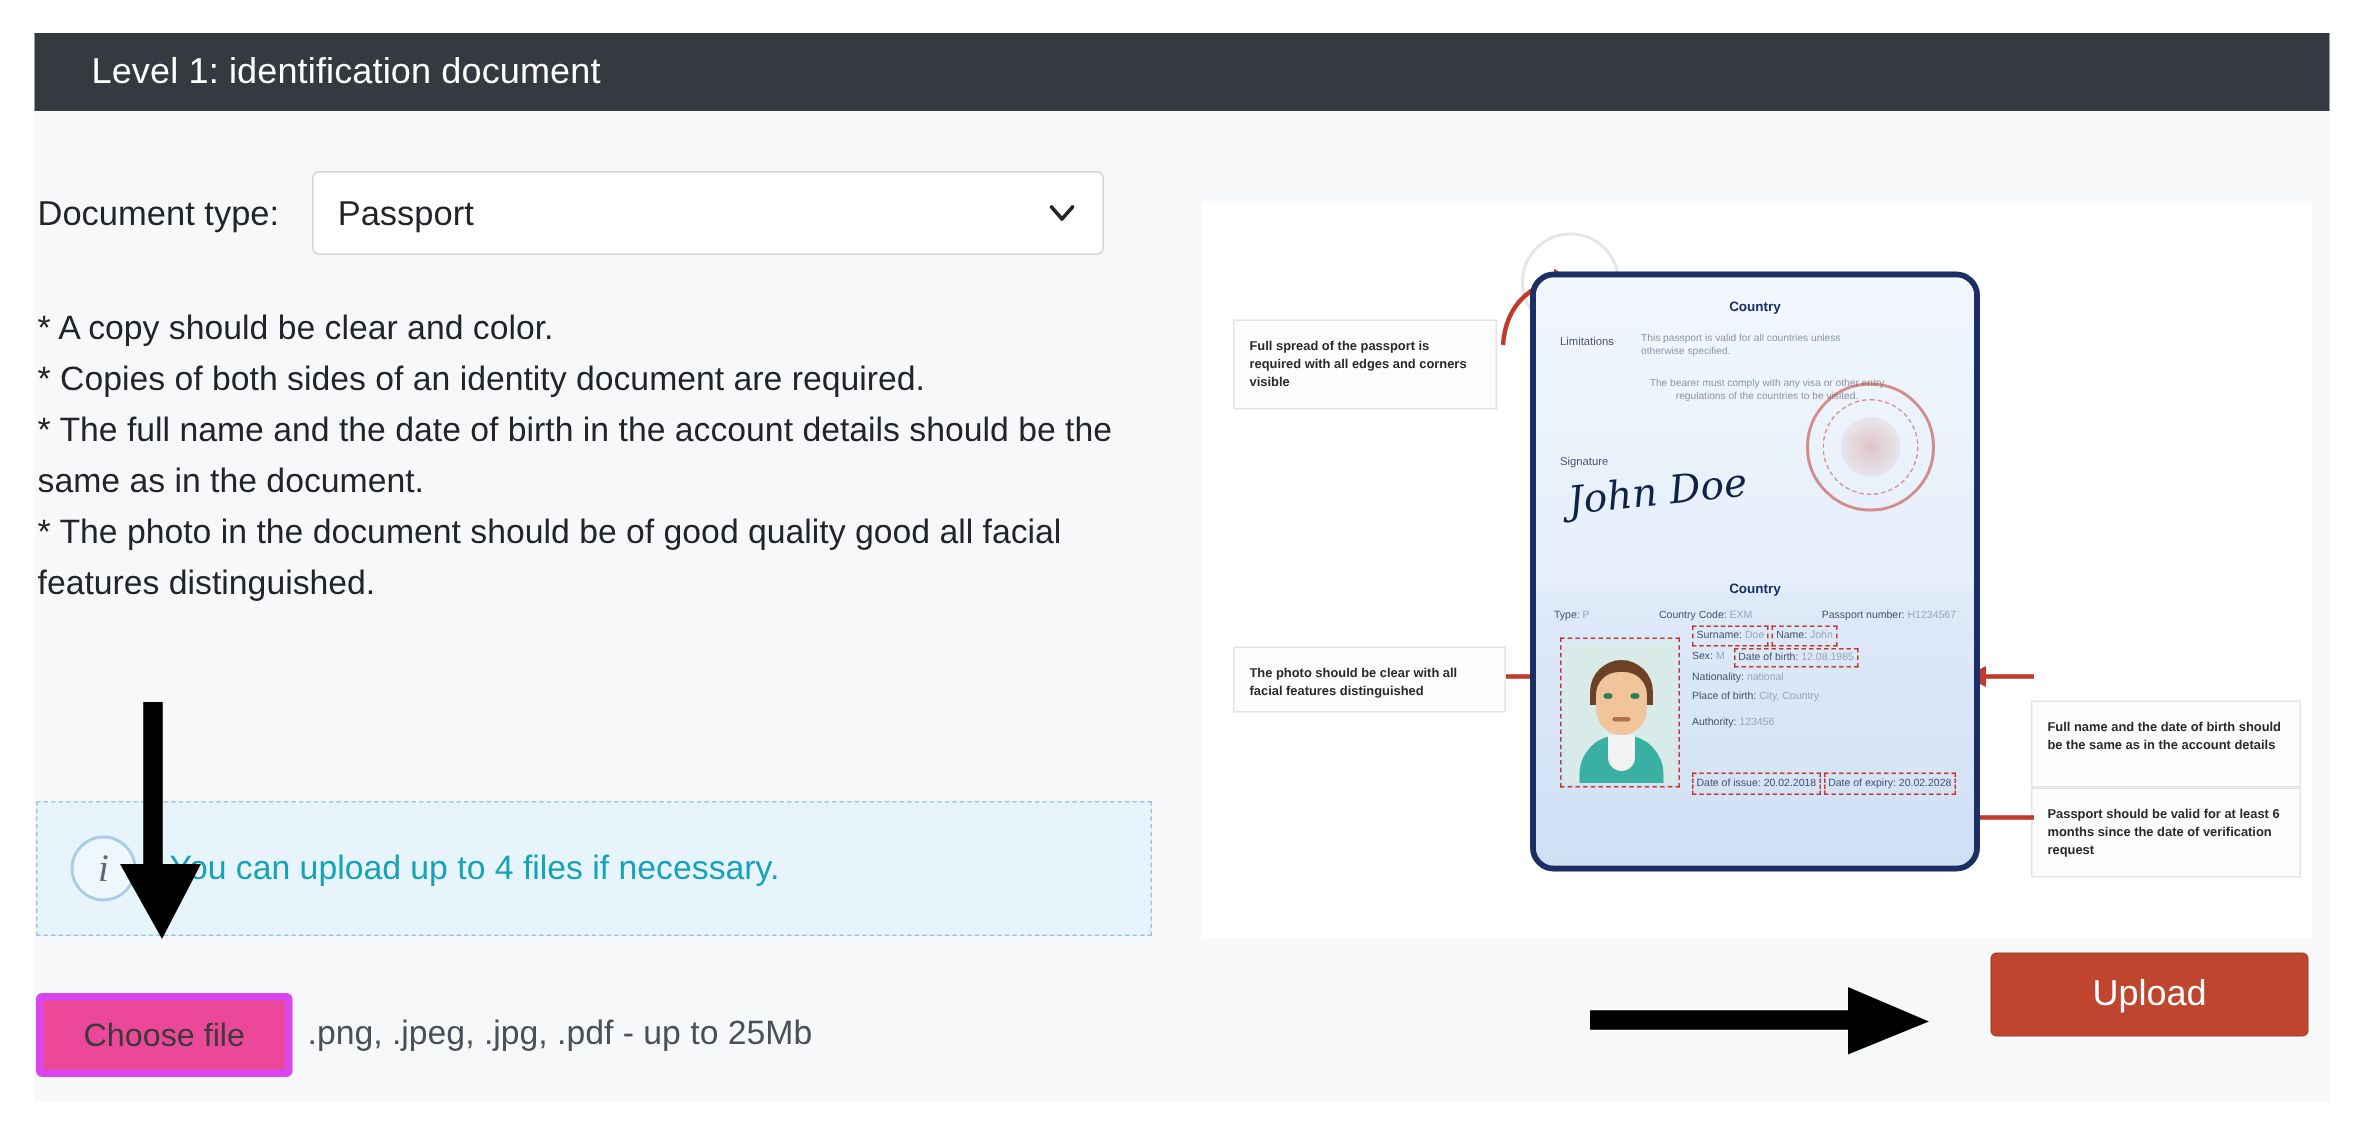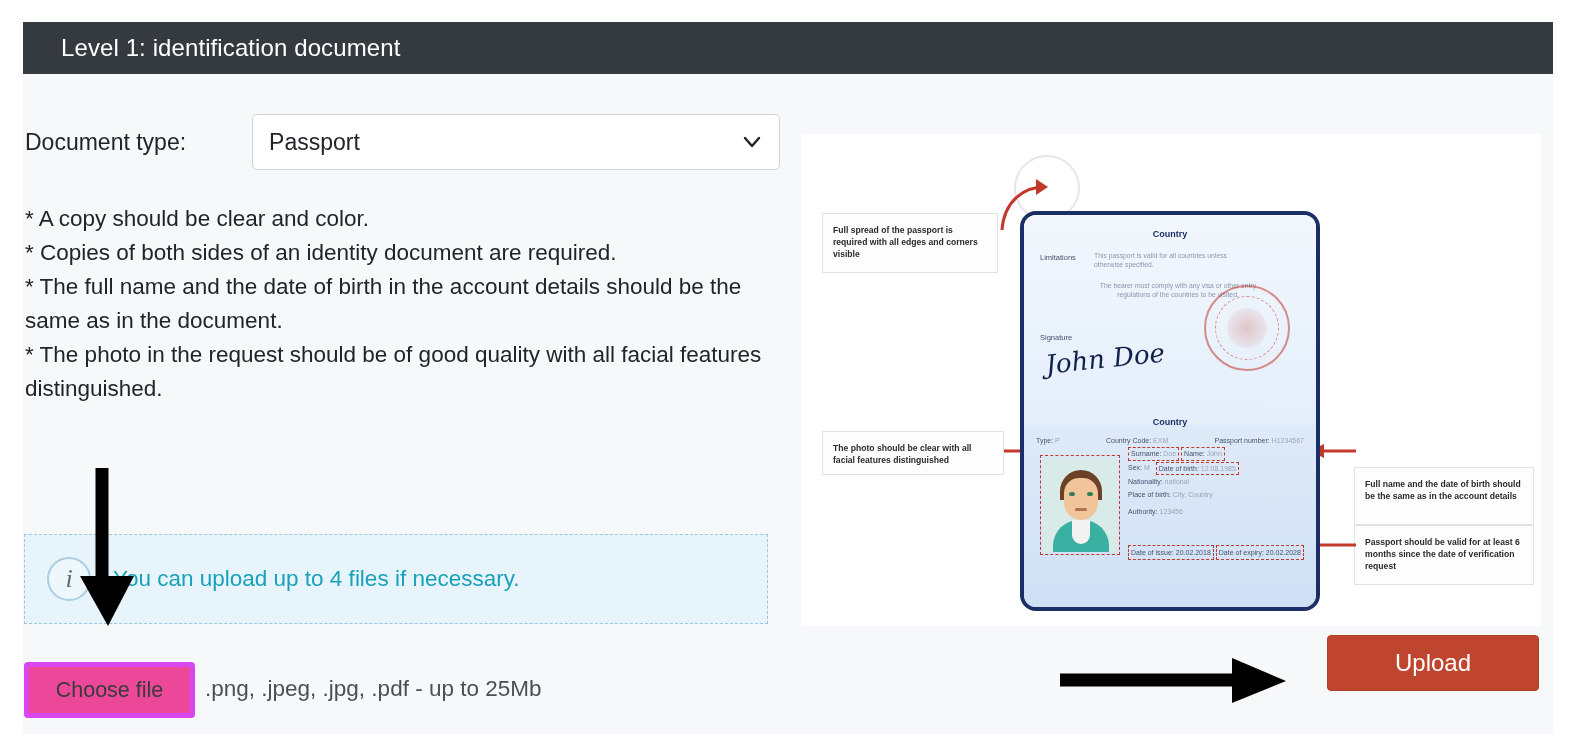--- a/index.html
+++ b/index.html
@@ -60,21 +60,20 @@
   }
   .select-wrap {
     position: relative;
     width: 528px; height: 56px;
     background: #ffffff;
     border: 1px solid #ced4da;
     border-radius: 5px;
     display: flex;
     align-items: center;
     padding: 0 16px;
-    margin-left: 44px;
   }
   .select-value {
     font-size: 23px;
     color: #212529;
   }
   .chevron {
     position: absolute;
     right: 18px; top: 50%;
     transform: translateY(-50%);
     width: 18px; height: 18px;
@@ -168,21 +167,20 @@
   }
 
   .passport {
     position: absolute;
     left: 218px; top: 46px;
     width: 300px; height: 400px;
     background: #eaf2fb;
     border: 4px solid #1b2f66;
     border-radius: 16px;
     overflow: hidden;
-    margin-top: 30px;
   }
   .pp-top {
     position: absolute;
     left: 0; top: 0; right: 0; height: 210px;
     background: linear-gradient(180deg, #f2f7fd 0%, #e4eefa 100%);
   }
   .pp-bot {
     position: absolute;
     left: 0; top: 210px; right: 0; bottom: 0;
     background: linear-gradient(180deg, #dfeaf8 0%, #cfe0f4 100%);
@@ -414,21 +412,21 @@
                 <path d="M2 5 L9 13 L16 5" fill="none" stroke="#212529" stroke-width="2.4" stroke-linecap="round" stroke-linejoin="round"></path>
               </svg>
           </span>
         </div>
       </div>
 
       <div class="rules">
         <div>* A copy should be clear and color.</div>
         <div>* Copies of both sides of an identity document are required.</div>
         <div>* The full name and the date of birth in the account details should be the same as in the document.</div>
-        <div>* The photo in the request should be of good quality with all facial features distinguished.</div>
+        <div>* The photo in the document should be of good quality good all facial features distinguished.</div>
       </div>
 
       <div class="info-box">
         <div class="info-icon">i</div>
         <span class="info-text">You can upload up to 4 files if necessary.</span>
       </div>
 
       <div class="choose-file-btn">Choose file</div>
       <div class="file-hint">.png, .jpeg, .jpg, .pdf - up to 25Mb</div>
     </div>

